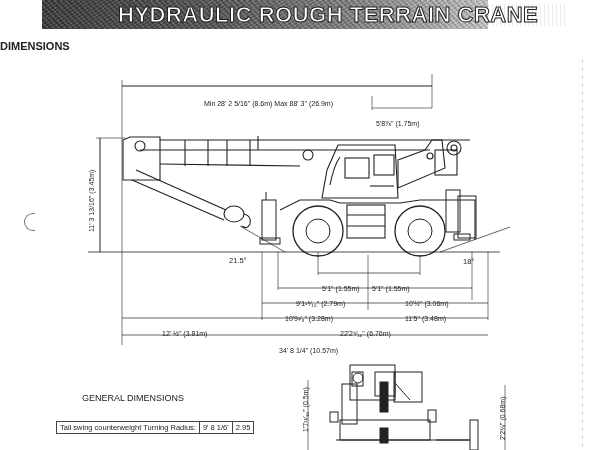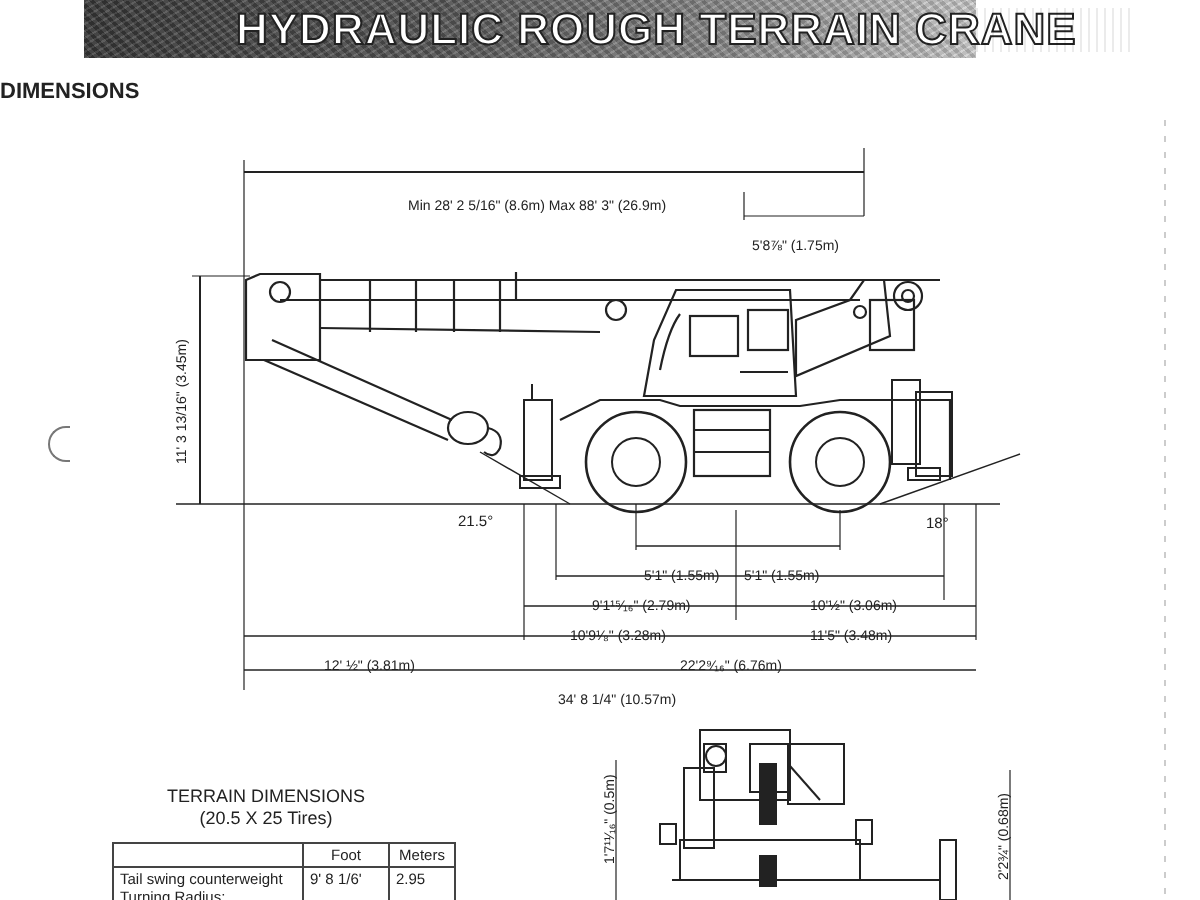--- a/index.html
+++ b/index.html
@@ -162,30 +162,24 @@
 <div class="lbl" style="left:285px;top:295px;">10'9¹⁄₈" (3.28m)</div>
 <div class="lbl" style="left:405px;top:295px;">11'5" (3.48m)</div>
 <div class="lbl" style="left:162px;top:310px;">12' ½" (3.81m)</div>
 <div class="lbl" style="left:340px;top:310px;">22'2⁹⁄₁₆" (6.76m)</div>
 <div class="lbl" style="left:279px;top:327px;">34' 8 1/4" (10.57m)</div>
 
 <div class="vlbl" style="left:302px;top:432px;">1'7¹¹⁄₁₆" (0.5m)</div>
 <div class="vlbl" style="left:499px;top:440px;">2'2¾" (0.68m)</div>
 
 <div class="gd-title">
-  <div>TERRAIN DIMENSIONS</div>
-  <div>(20.5 X 25 Tires)</div>
+  <div>GENERAL DIMENSIONS</div>
 </div>
 <table class="gd">
   <tbody>
-      <tr>
-    <td style="width:88px;"></td>
-    <td class="h" style="width:36px;">Foot</td>
-    <td class="h" style="width:26px;">Meters</td>
-  </tr>
   <tr>
     <td>Tail swing counterweight Turning Radius:</td>
     <td>9' 8 1/6'</td>
     <td>2.95</td>
   </tr>
 </tbody>
   </table>
 
 <div class="scan-mark"></div>
 <div class="margin-dash"></div>

